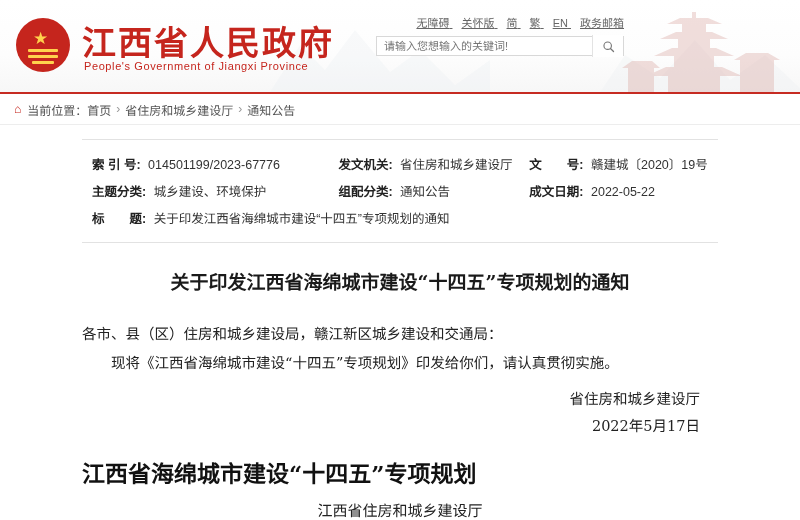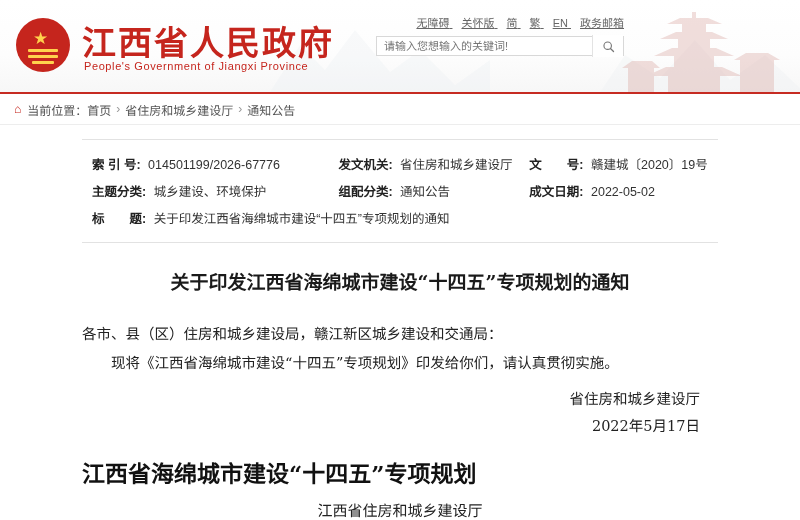--- a/index.html
+++ b/index.html
@@ -311,21 +311,21 @@
 </div>
 
 <div class="content">
 
   <div class="meta-box">
     <table class="meta-table">
       <tbody>
           <tr>
         <td class="col-a">
           <span class="meta-label">索 引 号:</span>
-          <span class="meta-value">014501199/2026-67776</span>
+          <span class="meta-value">014501199/2023-67776</span>
         </td>
         <td class="col-b">
           <span class="meta-label">发文机关:</span>
           <span class="meta-value">省住房和城乡建设厅</span>
         </td>
         <td class="col-c">
           <span class="meta-label">文　　号:</span>
           <span class="meta-value">赣建城〔2020〕19号</span>
         </td>
       </tr>
@@ -333,21 +333,21 @@
         <td class="col-a">
           <span class="meta-label">主题分类:</span>
           <span class="meta-value">城乡建设、环境保护</span>
         </td>
         <td class="col-b">
           <span class="meta-label">组配分类:</span>
           <span class="meta-value">通知公告</span>
         </td>
         <td class="col-c">
           <span class="meta-label">成文日期:</span>
-          <span class="meta-value">2022-05-02</span>
+          <span class="meta-value">2022-05-22</span>
         </td>
       </tr>
       <tr class="title-row">
         <td colspan="3">
           <span class="meta-label">标　　题:</span>
           <span class="meta-value">关于印发江西省海绵城市建设“十四五”专项规划的通知</span>
         </td>
       </tr>
     </tbody>
       </table>

